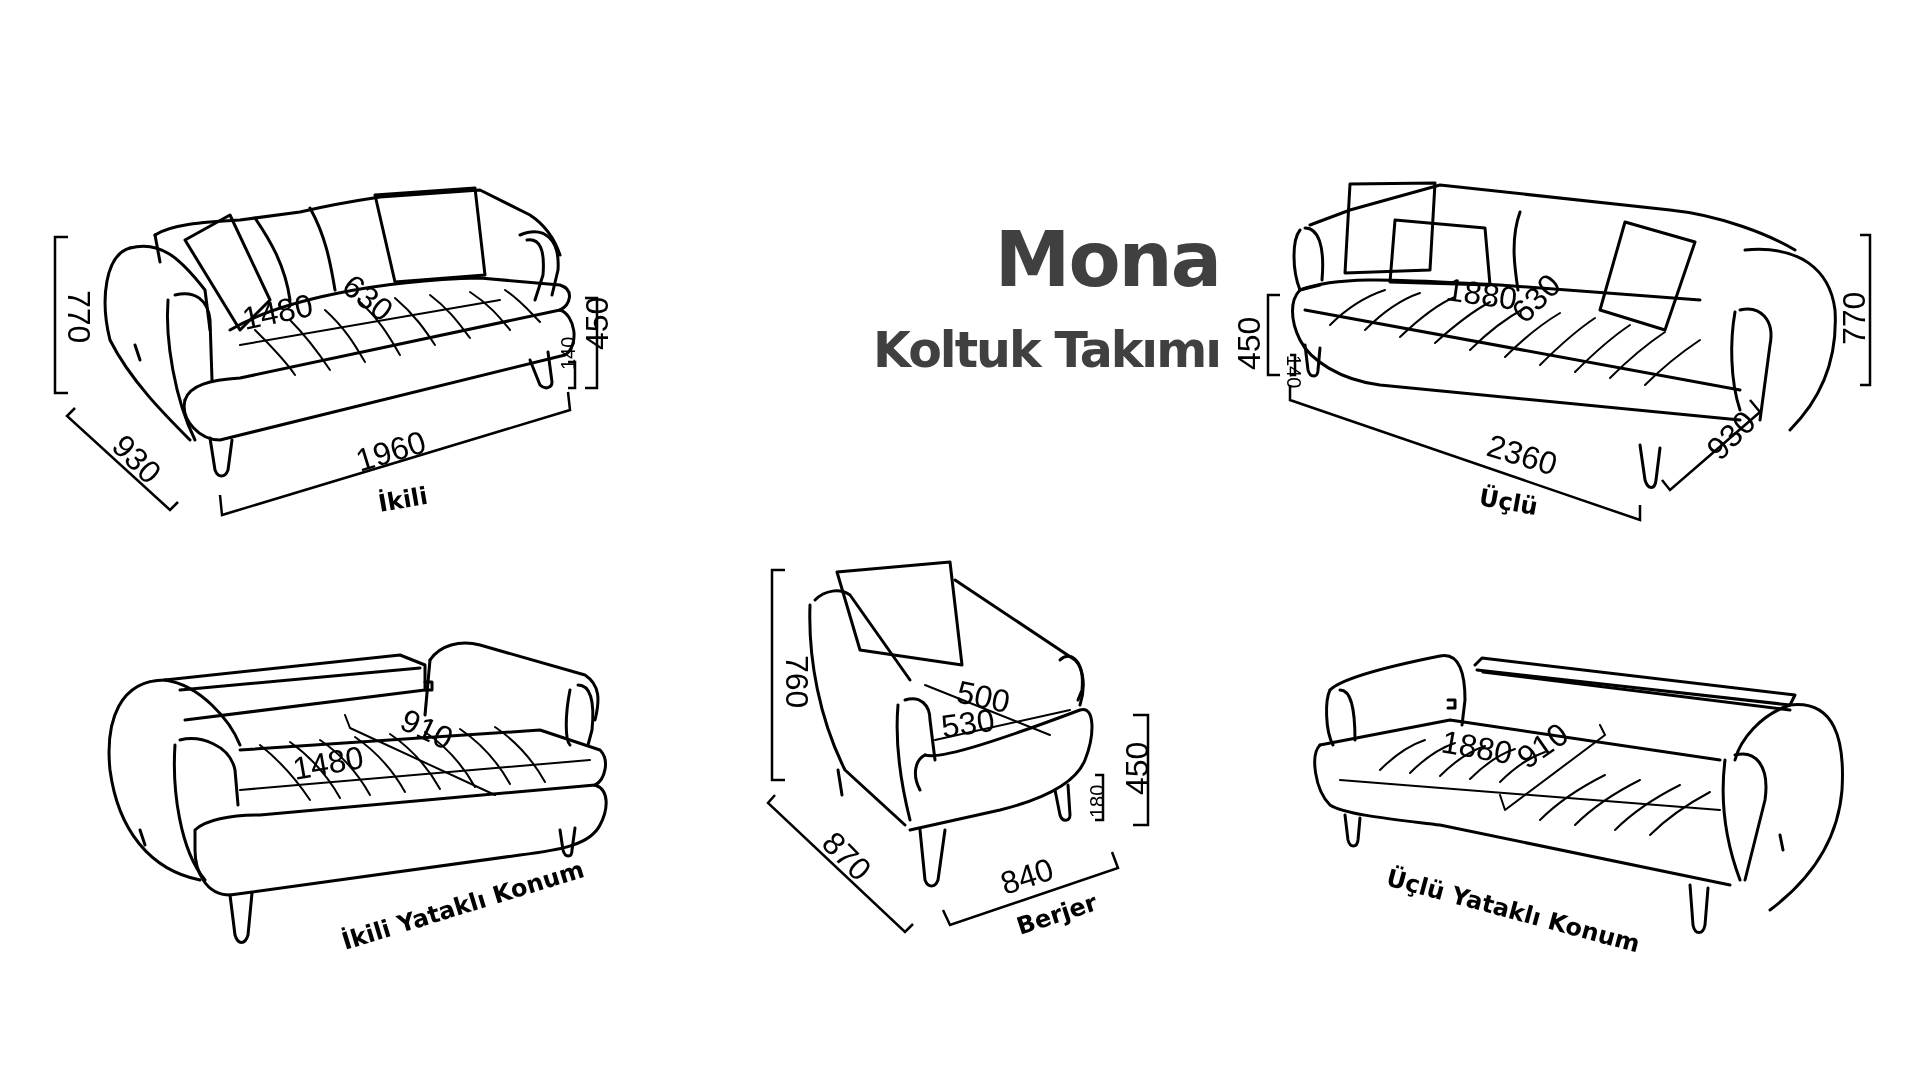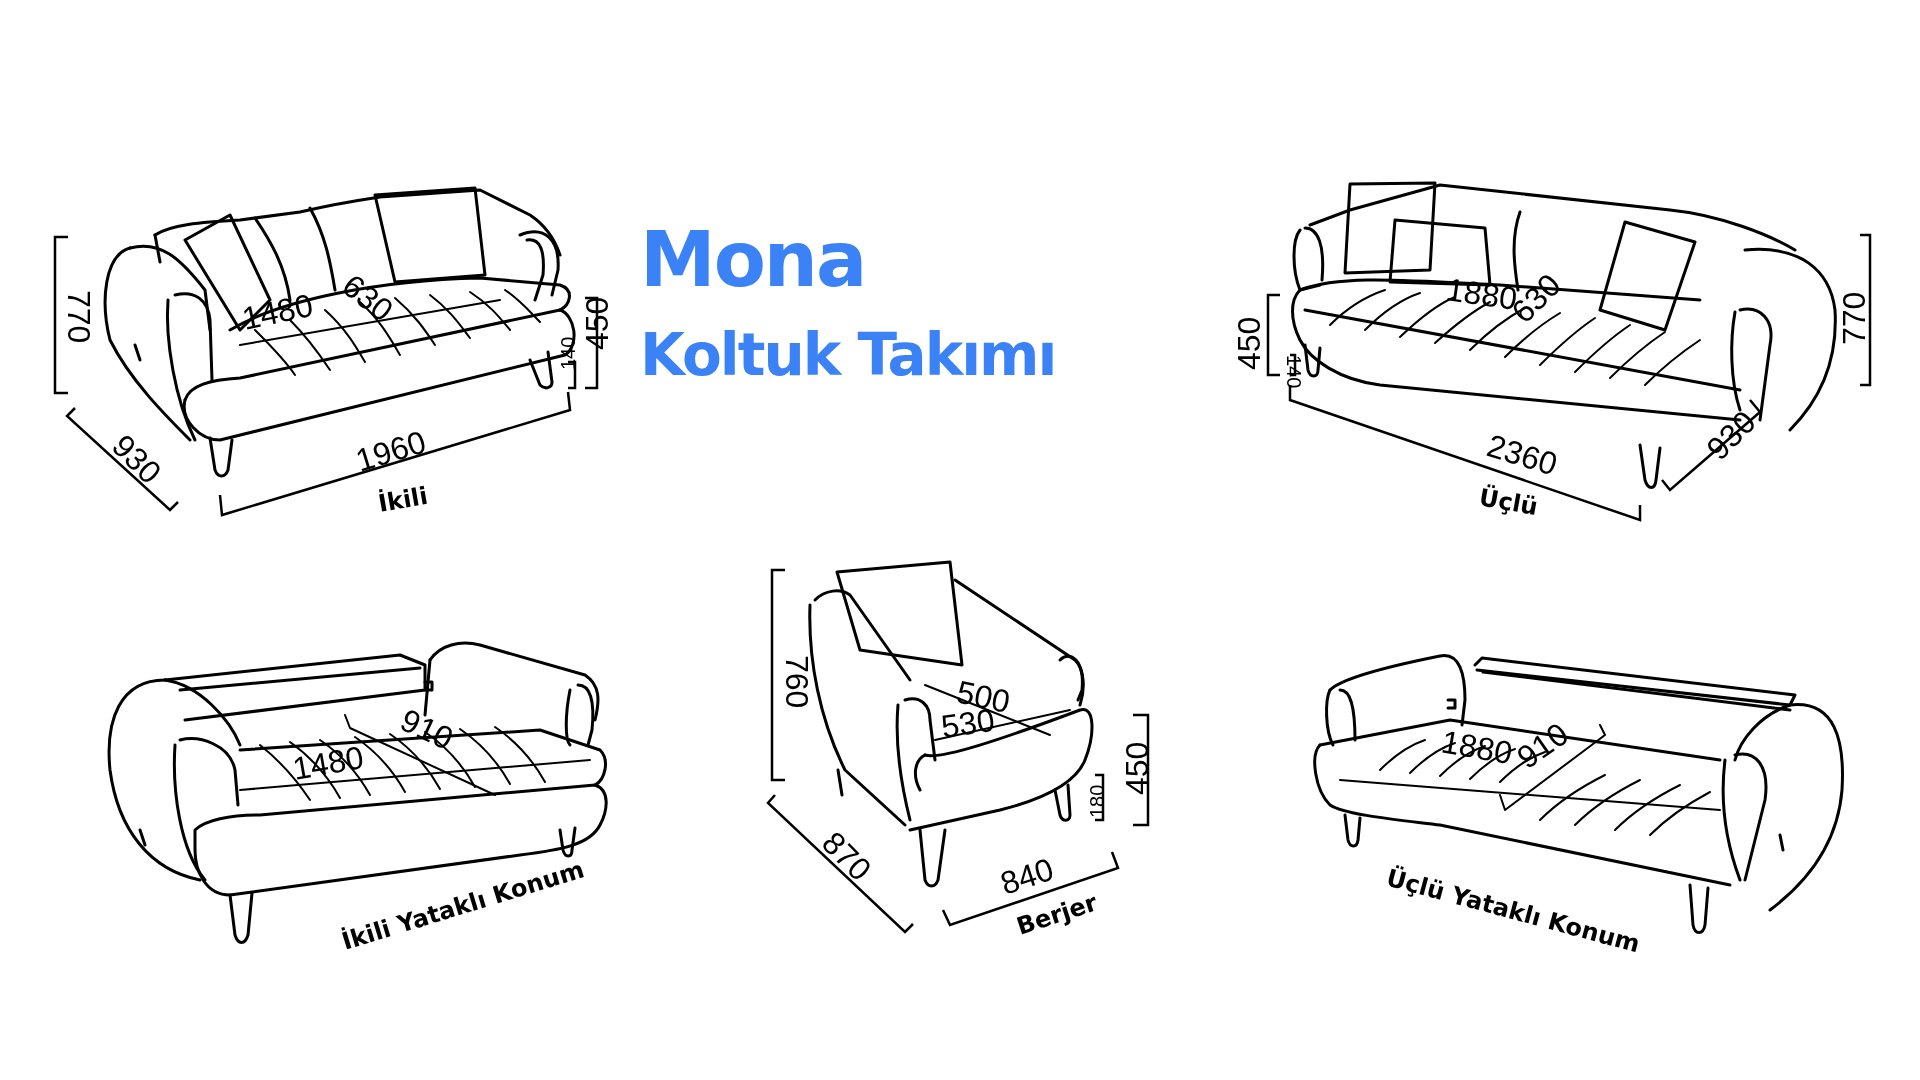--- a/index.html
+++ b/index.html
@@ -1,22 +1,22 @@
 <!DOCTYPE html>
 <html><head>
 <meta charset="utf-8">
 <style>
   html, body { margin:0; padding:0; background:#ffffff; }
   body { width:1920px; height:1080px; position:relative; overflow:hidden;
          font-family:"Liberation Sans", sans-serif; color:#000; }
-  .title { position:absolute; left:640px; width:580px; text-align:left;
-           font-family:"DejaVu Sans", sans-serif; font-weight:bold; color:#3b82f6;
+  .title { position:absolute; left:640px; width:580px; text-align:right;
+           font-family:"DejaVu Sans", sans-serif; font-weight:bold; color:#404040;
            letter-spacing:-2px; line-height:1; }
   .title.l1 { top:222px; font-size:76px; }
-  .title.l2 { top:326px; font-size:58px; }
+  .title.l2 { top:326px; font-size:49px; }
   svg { position:absolute; left:0; top:0; }
   .ln { fill:none; stroke:#000; stroke-width:3; stroke-linecap:round; stroke-linejoin:round; }
   .thin { fill:none; stroke:#000; stroke-width:2; stroke-linecap:round; stroke-linejoin:round; }
   .dim { fill:none; stroke:#000; stroke-width:2.5; }
   .num { font-family:"Liberation Sans", sans-serif; font-size:32px; fill:#000; }
   .numsm { font-family:"Liberation Sans", sans-serif; font-size:20px; fill:#000; }
   .lbl { font-family:"DejaVu Sans", sans-serif; font-size:24px; font-weight:bold; fill:#000; }
 </style>
 </head>
 <body>

